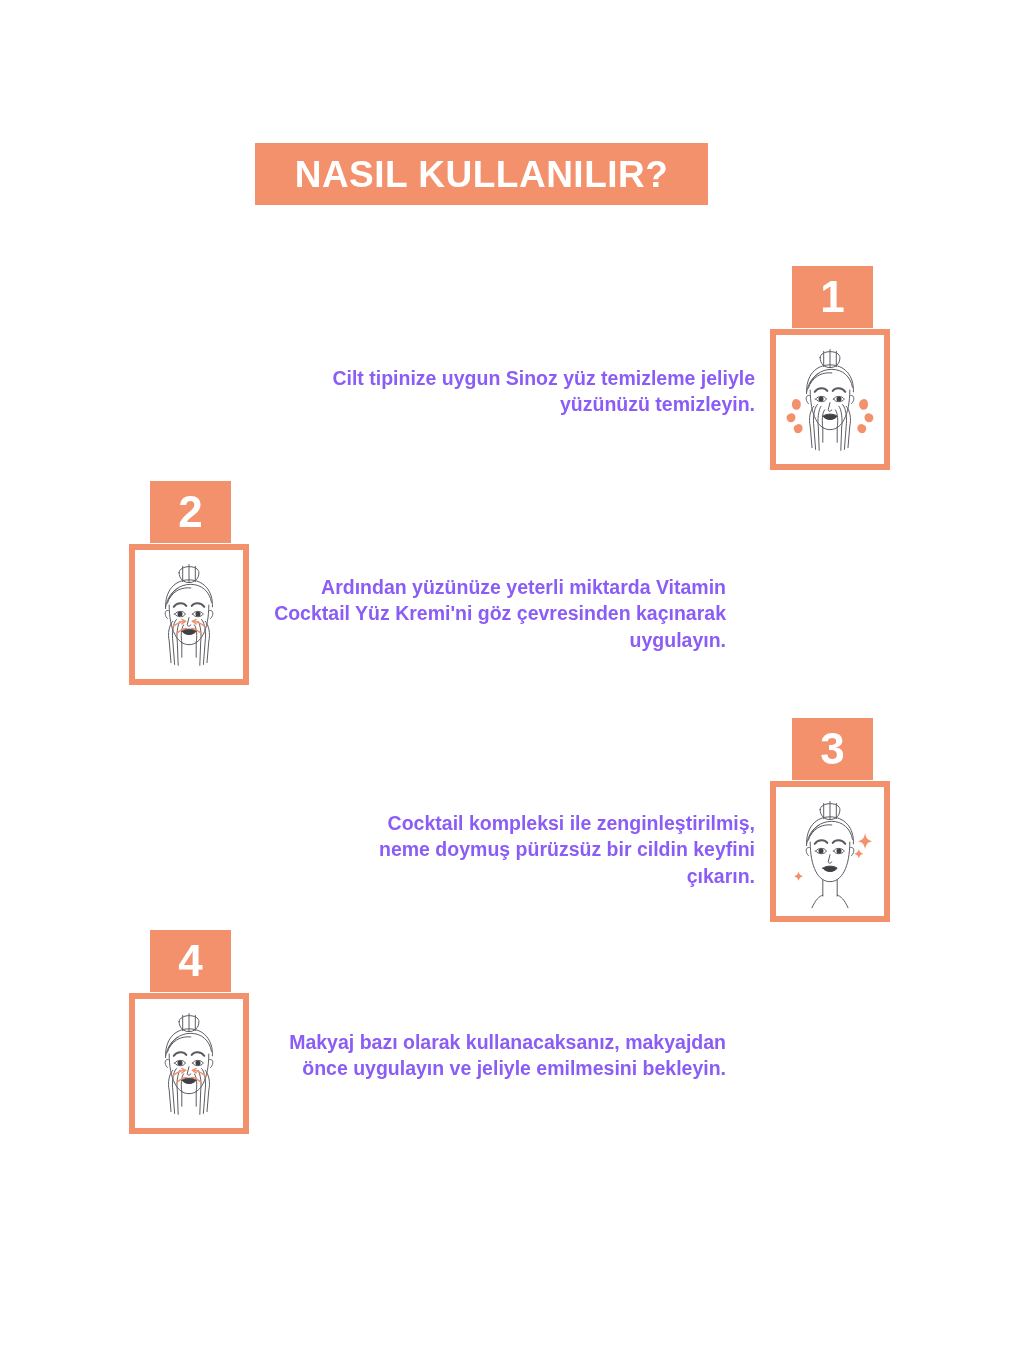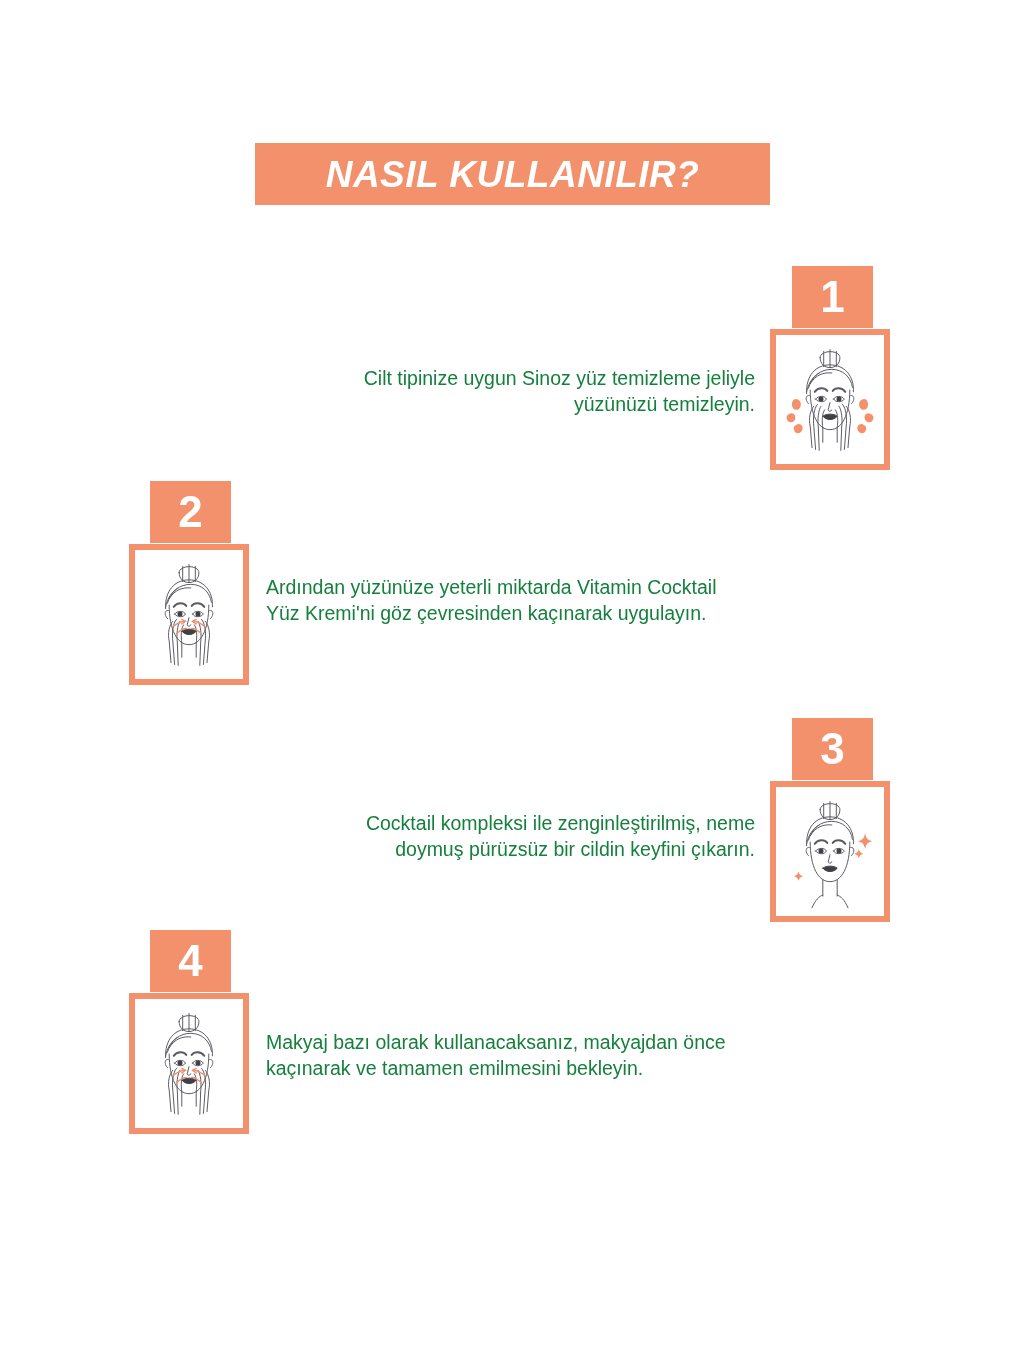--- a/index.html
+++ b/index.html
@@ -19,27 +19,26 @@
     position: absolute;
     inset: 0;
     background: #ffffff;
   }
 
   
   .header-banner {
     position: absolute;
     left: 255px;
     top: 143px;
-    width: 515px;
+    width: 453px;
     height: 62px;
     background: #F2916B;
     display: flex;
     align-items: center;
     justify-content: center;
-    font-style: italic;
   }
   .header-title {
     color: #ffffff;
     font-size: 37px;
     font-weight: bold;
     letter-spacing: 0.5px;
     line-height: 1;
     white-space: nowrap;
   }
 
@@ -74,27 +73,28 @@
     overflow: hidden;
   }
   .frame svg {
     display: block;
     width: 100%;
     height: 100%;
   }
 
   .step-text {
     position: absolute;
-    color: #15803d;
+    color: #8b5cf6;
     font-size: 19.5px;
     line-height: 1.35;
     white-space: pre-line;
+    font-weight: bold;
   }
   .align-right { text-align: right; }
-  .align-left  { text-align: left; }
+  .align-left  { text-align: right; }
 
   
   #step-1 .badge { left: 792px; top: 266px; }
   #step-1 .frame { left: 770px; top: 329px; }
   #step-1 .step-text {
     left: 290px; top: 365px; width: 465px;
   }
 
   
   #step-2 .badge { left: 150px; top: 481px; }
@@ -321,16 +321,16 @@
         <g stroke="#F2916B" stroke-width="1.6" fill="none" stroke-linecap="round">
           <path d="M42 84 C47 80, 52 78, 56 78"></path>
           <path d="M52 76 L56 78 L52 81"></path>
           <path d="M78 84 C73 80, 68 78, 64 78"></path>
           <path d="M68 76 L64 78 L68 81"></path>
           <path d="M46 92 C50 88, 54 86, 57 86"></path>
           <path d="M74 92 C70 88, 66 86, 63 86"></path>
         </g>
       </svg>
     </div>
-    <div class="step-text align-left">Makyaj bazı olarak kullanacaksanız, makyajdan önce kaçınarak ve tamamen emilmesini bekleyin.</div>
+    <div class="step-text align-left">Makyaj bazı olarak kullanacaksanız, makyajdan önce uygulayın ve jeliyle emilmesini bekleyin.</div>
   </div>
 
 </div>
 
 </body></html>

